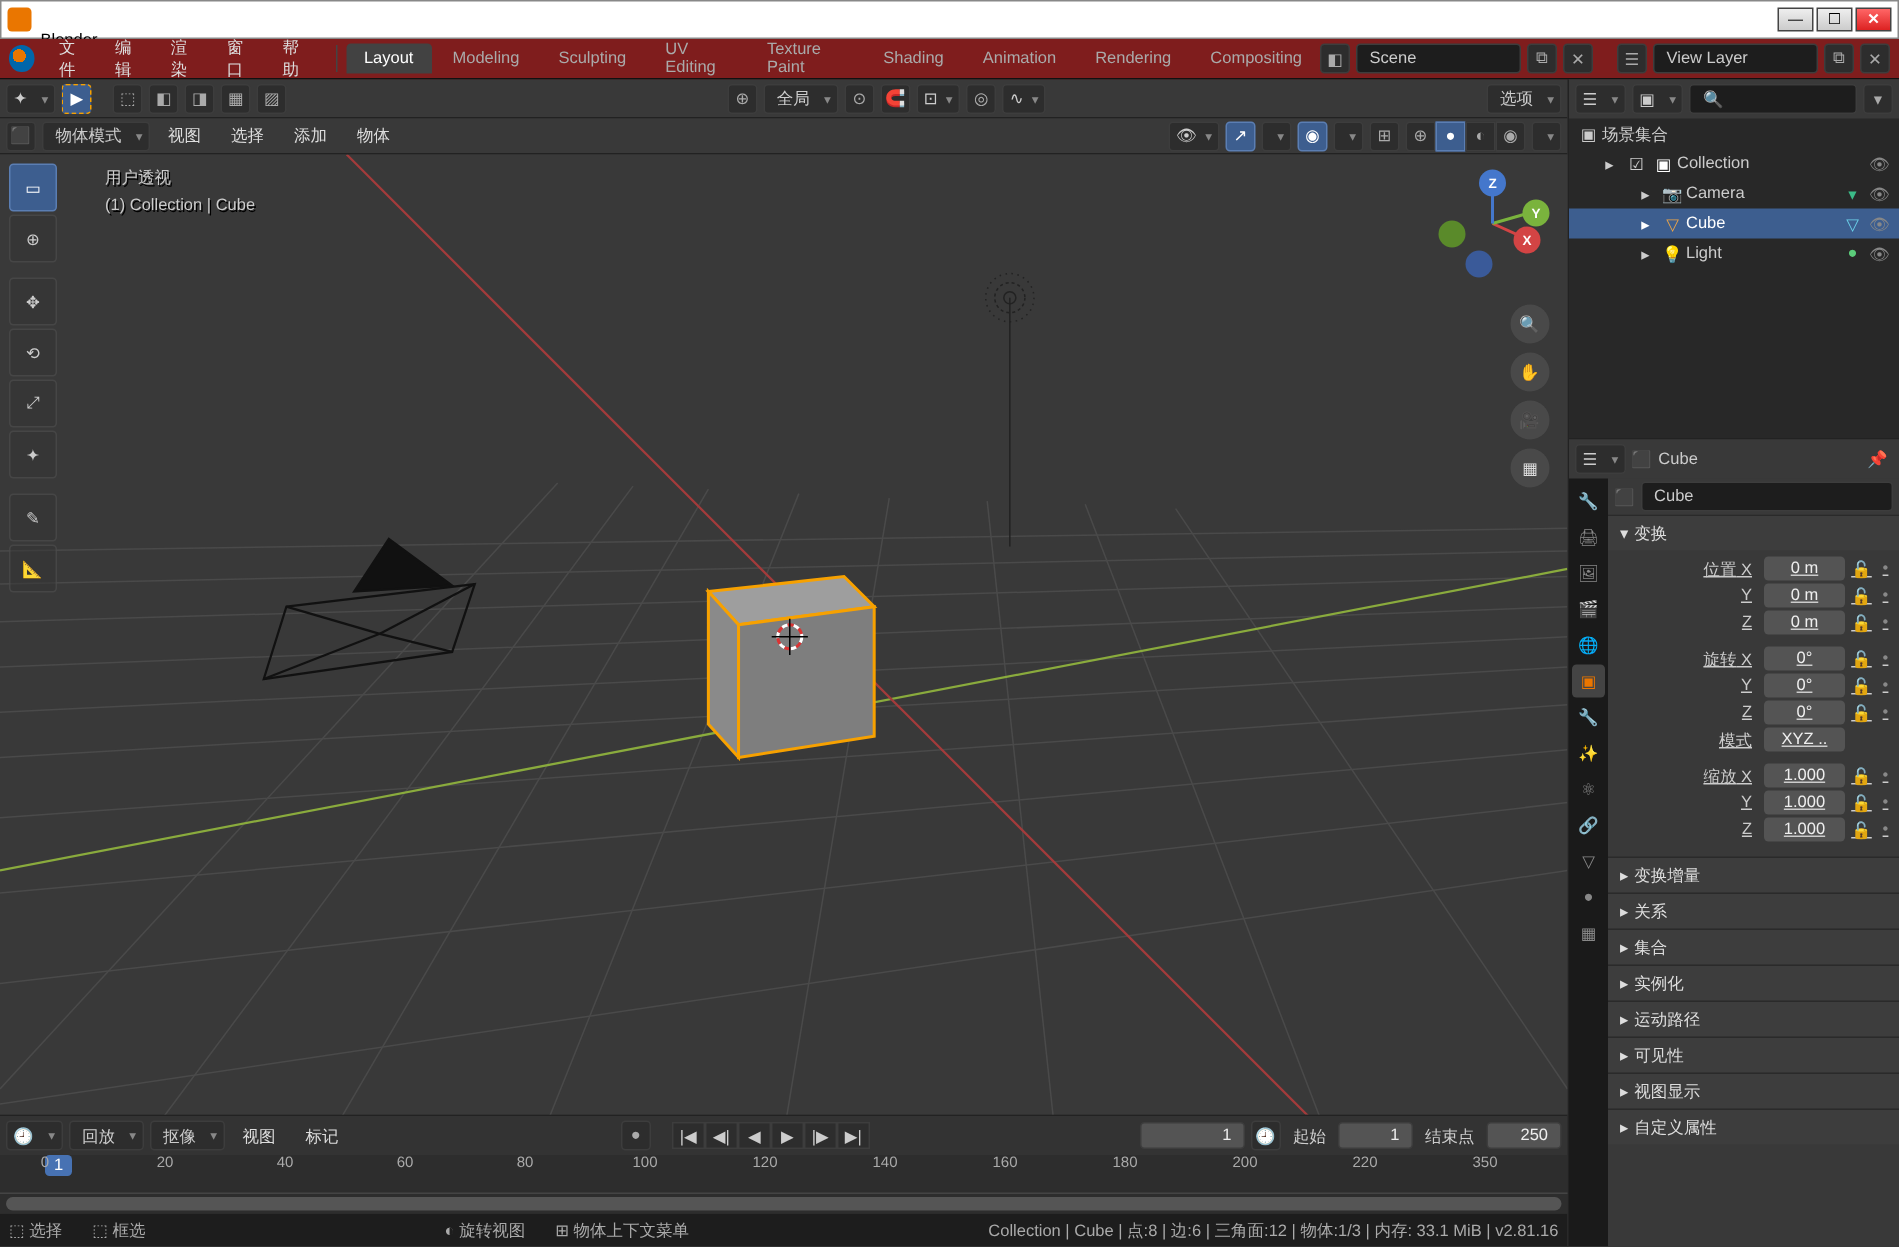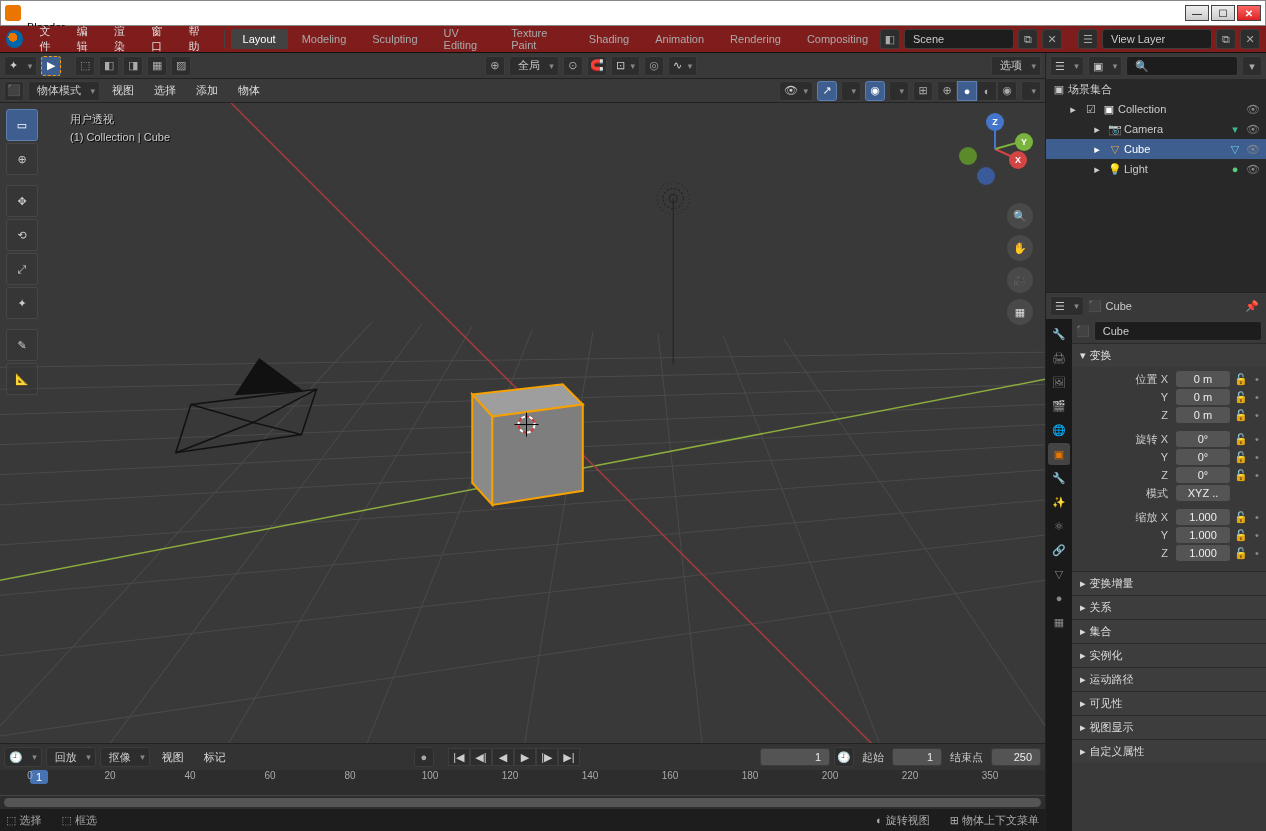--- a/index.html
+++ b/index.html
@@ -65,21 +65,21 @@
 .proptabs { width:26px; background:#1a1a1a; display:flex; flex-direction:column; align-items:center; padding-top:4px; gap:2px; }
 .ptab { width:22px; height:22px; border-radius:3px; display:flex; align-items:center; justify-content:center; cursor:pointer; color:#888; }
 .ptab.active { background:#444; color:#ea7600; }
 .propbody { flex:1; background:#393939; display:flex; flex-direction:column; overflow:hidden; }
 .prophead { height:26px; display:flex; align-items:center; padding:0 4px; gap:4px; background:#393939; }
 .bcrumb { height:24px; display:flex; align-items:center; padding:0 4px; gap:4px; background:#393939; }
 .panels { flex:1; overflow-y:auto; background:#393939; }
 .panel { border-top:1px solid #2a2a2a; }
 .panelhead { padding:4px 8px; background:#3d3d3d; color:#ddd; display:flex; align-items:center; gap:4px; cursor:pointer; }
 .panelbody { padding:4px 4px 8px 4px; }
-.proprow { display:flex; align-items:center; gap:4px; margin-bottom:2px; }
+.proprow { display:flex; align-items:center; gap:4px; margin-bottom:2px;text-decoration:underline; }
 .proprow .plabel { flex:1; text-align:right; color:#ccc; padding-right:4px; }
 .proprow .pval { width:54px; background:#545454; border-radius:3px; padding:2px 6px; text-align:center; color:#eee; }
 .proprow .plock { width:14px; color:#888; text-align:center; }
 .proprow .pdot { width:10px; color:#888; text-align:center; }
 svg { display:block; }
 </style>
 </head>
 <body>
 
 <div class="titlebar">
@@ -315,20 +315,21 @@
 
     <div class="statusbar">
       <div class="sl">
         <span><span>⬚</span> <span>选择</span></span>
         <span><span>⬚</span> <span>框选</span></span>
       </div>
       <div class="sl">
         <span><span>◐</span> <span>旋转视图</span></span>
         <span><span>⊞</span> <span>物体上下文菜单</span></span>
       </div>
+      <div>Collection | Cube | 点:8 | 边:6 | 三角面:12 | 物体:1/3 | 内存: 33.1 MiB | v2.81.16</div>
     </div>
   </div>
 
   <div class="right">
     <div class="outliner">
       <div class="outhead">
         <div class="dropdown" style="padding-left:4px">☰</div>
         <div class="dropdown" style="padding-left:4px">▣</div>
         <div class="field search">🔍</div>
         <div class="iconbtn">▾</div>

